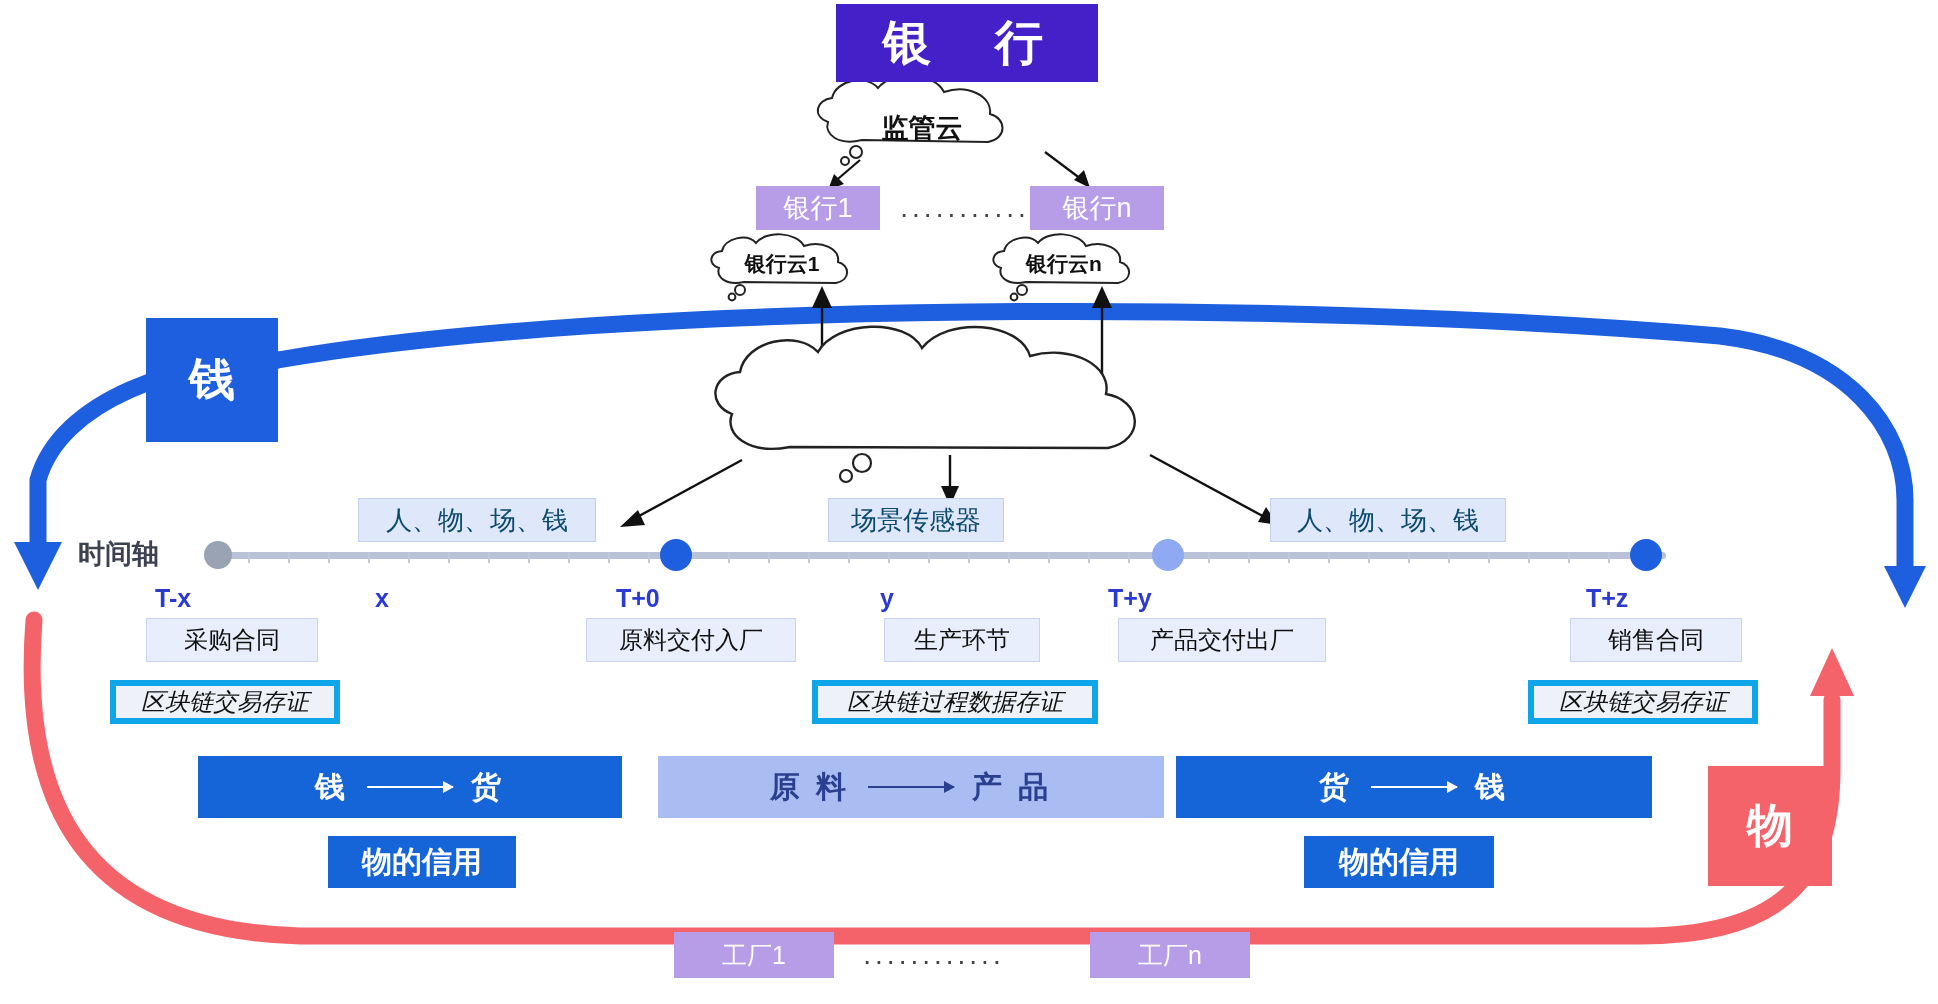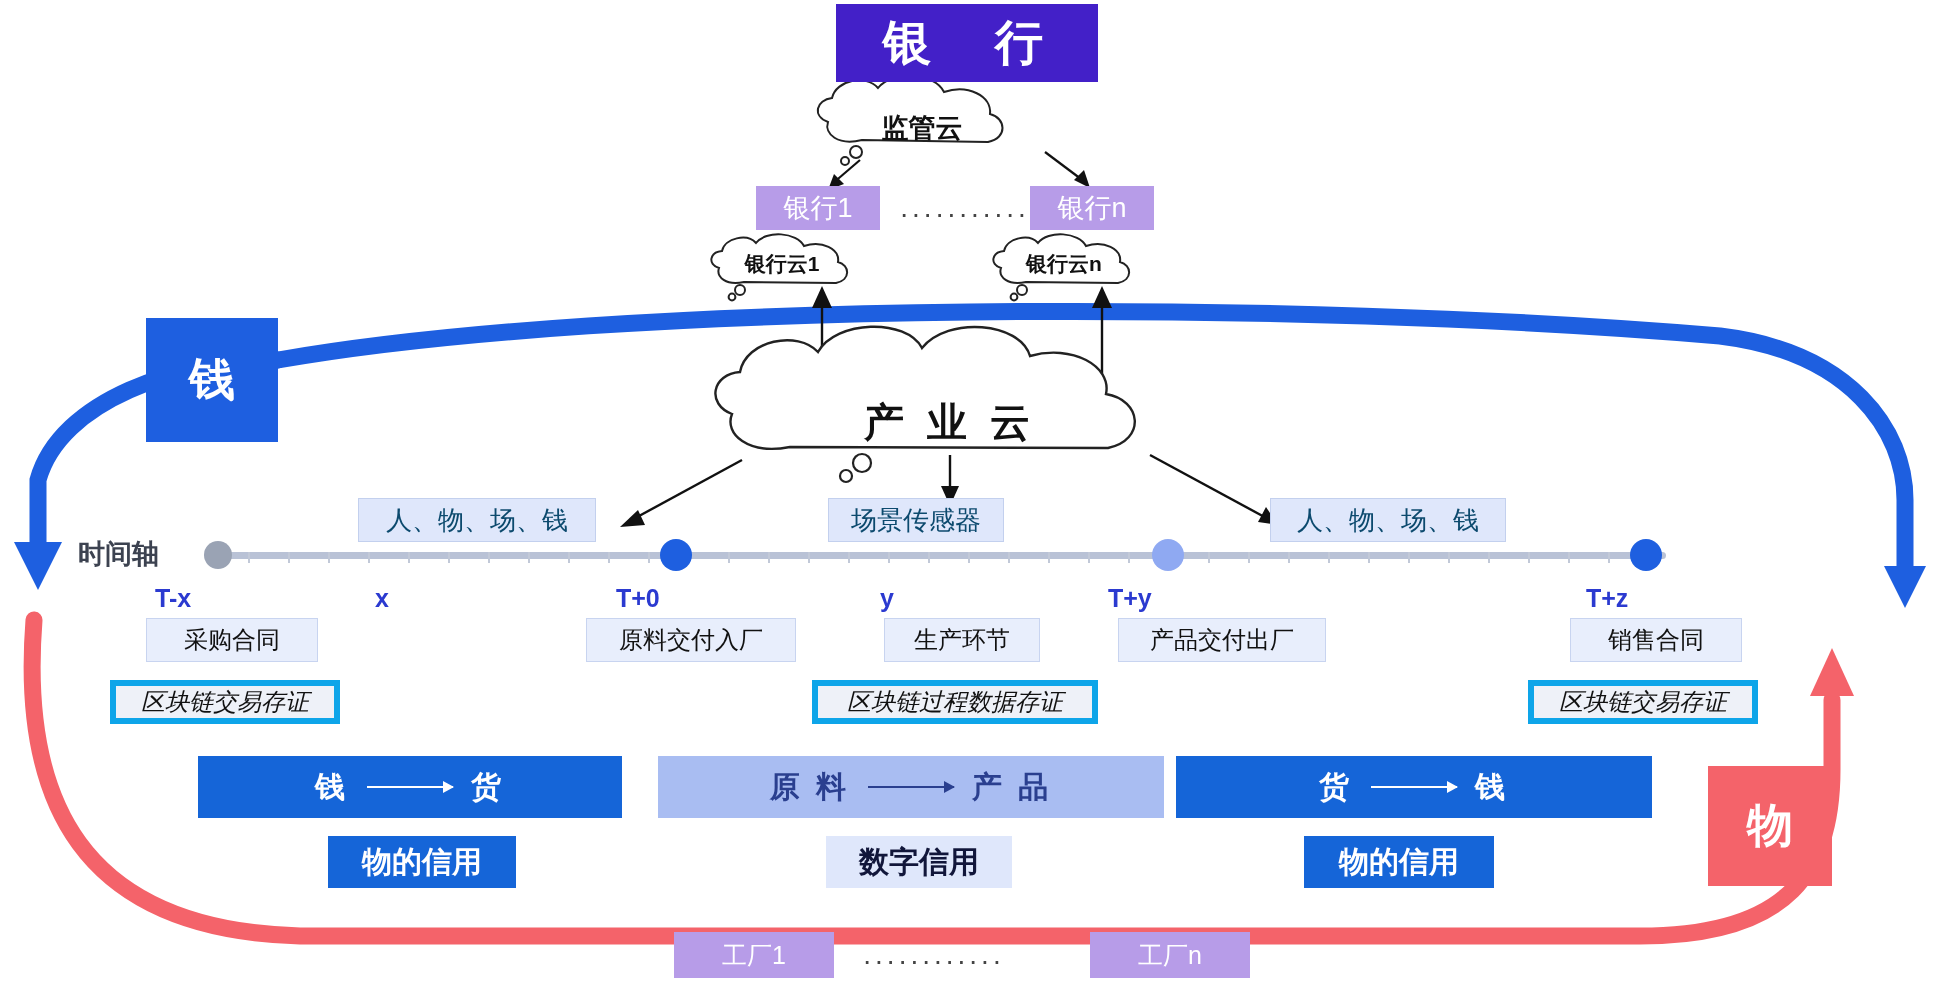--- a/index.html
+++ b/index.html
@@ -258,27 +258,24 @@
   </div>
 
   <div class="abs" style="left:722px; top:250px; width:120px; height:28px;">
     <div class="cloud-label" style="font-size:21px;">银行云1</div>
   </div>
 
   <div class="abs" style="left:1004px; top:250px; width:120px; height:28px;">
     <div class="cloud-label" style="font-size:21px;">银行云n</div>
   </div>
 
-  <div class="abs" style="left:790px; top:395px; width:320px; height:50px;">
-    <div class="cloud-label" style="font-size:40px; letter-spacing:6px;">产 业 云</div>
-  </div>
 
   <div class="abs box chip-purple" style="left:756px; top:186px; width:124px; height:44px;">银行1</div>
   <div class="abs box dots-sep" style="left:892px; top:186px; width:158px; height:44px;">............</div>
-  <div class="abs box chip-purple" style="left:1030px; top:186px; width:124px; height:44px;">银行n</div>
+  <div class="abs box chip-purple" style="left:1030px; top:186px; width:134px; height:44px;">银行n</div>
 
   <div class="abs box money-label" style="left:146px; top:318px; width:132px; height:124px;">钱</div>
   <div class="abs box goods-label" style="left:1708px; top:766px; width:124px; height:120px;">物</div>
 
   <div class="abs box tag-callout" style="left:358px; top:498px; width:238px; height:44px;">人、物、场、钱</div>
   <div class="abs box tag-callout" style="left:828px; top:498px; width:176px; height:44px;">场景传感器</div>
   <div class="abs box tag-callout" style="left:1270px; top:498px; width:236px; height:44px;">人、物、场、钱</div>
 
   <div class="abs axis-title" style="left:78px; top:536px;">时间轴</div>
 
@@ -355,20 +352,19 @@
     <span>产 品</span>
   </div>
 
   <div class="abs flow-bar flow-dark" style="left:1176px; top:756px; width:476px; height:62px;">
     <span>货</span>
     <span class="arrow-line"></span>
     <span>钱</span>
   </div>
 
   <div class="abs box credit-blue" style="left:328px; top:836px; width:188px; height:52px;">物的信用</div>
-  <div class="abs box credit-lite" style="left:826px; top:836px; width:186px; height:52px;">数字信用</div>
   <div class="abs box credit-blue" style="left:1304px; top:836px; width:190px; height:52px;">物的信用</div>
 
   <div class="abs box chip-purple-lite" style="left:674px; top:932px; width:160px; height:46px;">工厂1</div>
   <div class="abs box dots-sep" style="left:846px; top:932px; width:176px; height:46px;">............</div>
   <div class="abs box chip-purple-lite" style="left:1090px; top:932px; width:160px; height:46px;">工厂n</div>
 
 </div>
 
 </body></html>

